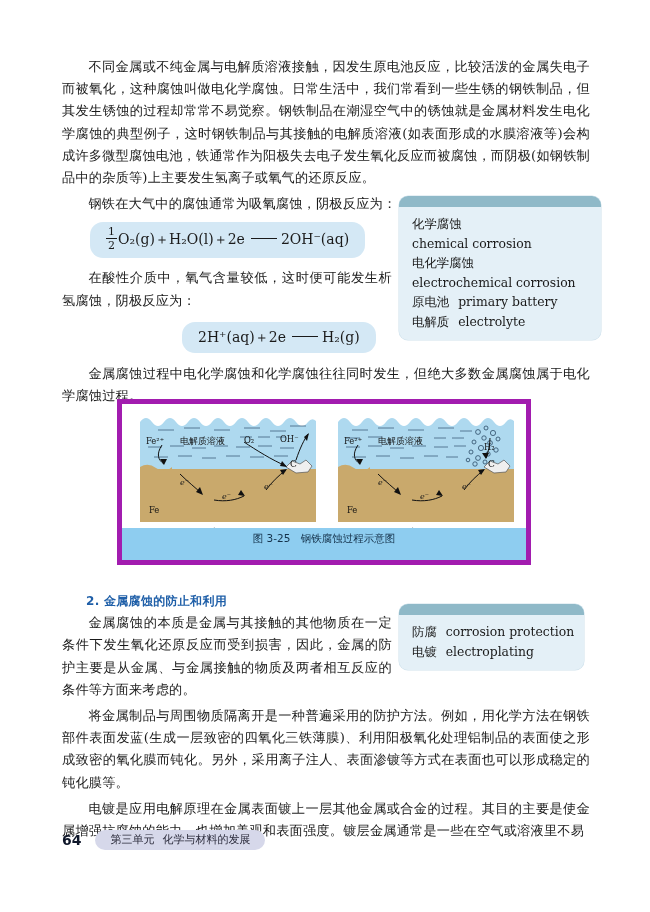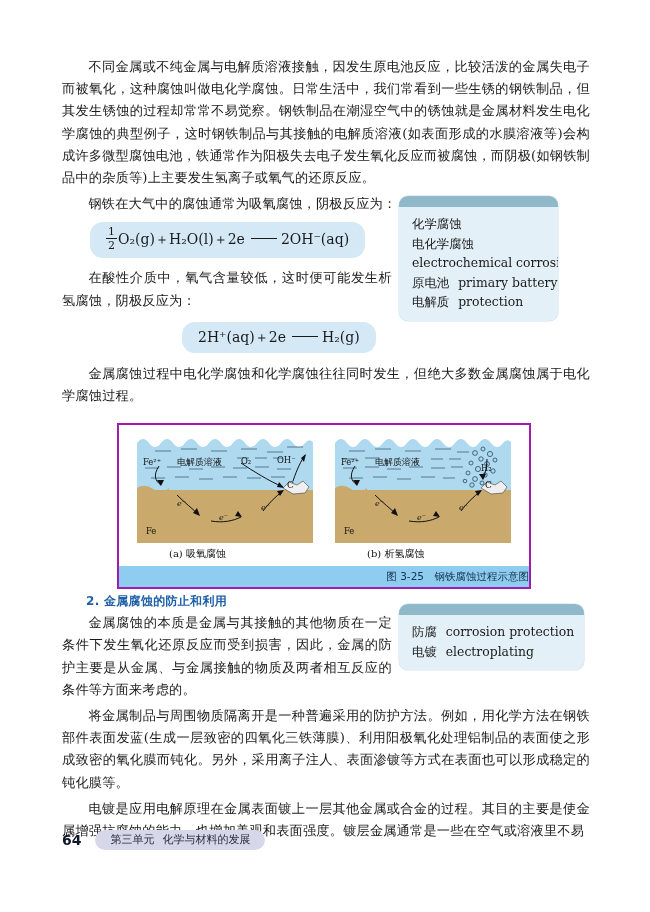--- a/index.html
+++ b/index.html
@@ -96,45 +96,44 @@
   .glossary .gline {
     font-size: 12.4px;
     line-height: 19.5px;
     white-space: nowrap;
     color: #1a1a1a;
   }
   .glossary .gline .cn { font-family: "DejaVu Serif","Liberation Serif",serif; }
   .glossary .gline .en { font-family: "DejaVu Serif","Liberation Serif",serif; }
   .glossary .gline .sp { display:inline-block; width: 9px; }
 
-  #glossary-1 { left: 399px; top: 196px; width: 159px; }
+  #glossary-1 { left: 399px; top: 196px; width: 202px; }
   #glossary-2 { left: 399px; top: 604px; width: 185px; }
 
   
   h3.section-heading {
     margin: 10px 0 2px 0;
     font-size: 12px;
     font-weight: bold;
     color: #1f5fa8;
     text-indent: 2em;
     font-family: "DejaVu Sans","Liberation Sans",sans-serif;
     letter-spacing: 0.3px;
   }
 
   
   .figure {
     position: absolute;
     left: 117px;
     top: 399px;
     width: 414px;
     height: 166px;
-    border: 2px solid #a21caf;
+    border: 5px solid #a21caf;
     background: #ffffff;
     box-sizing: border-box;
-    margin-top: 24px;
   }
   .fig-row {
     position: absolute;
     left: 0; top: 8px;
     width: 100%;
     height: 112px;
   }
   .panel {
     position: absolute;
     top: 0;
@@ -171,23 +170,23 @@
     font-size: 10px;
     font-family: "DejaVu Serif","Liberation Serif",serif;
     color: #111;
   }
   #cap-a { left: 50px; }
   #cap-b { left: 248px; }
   .fig-caption-bar {
     position: absolute;
     left: 0; bottom: 0;
     width: 100%;
-    height: 21px;
+    height: 32px;
     background: #8ecdf0;
-    text-align: right;
+    text-align: center;
     line-height: 21px;
     font-size: 10.5px;
     font-family: "DejaVu Sans","Liberation Sans",sans-serif;
     color: #14314a;
     box-sizing: border-box;
   }
 
   
   .footer {
     position: absolute;
@@ -256,24 +255,25 @@
     <p class="body-text">将金属制品与周围物质隔离开是一种普遍采用的防护方法。例如，用化学方法在钢铁部件表面发蓝(生成一层致密的四氧化三铁薄膜)、利用阳极氧化处理铝制品的表面使之形成致密的氧化膜而钝化。另外，采用离子注人、表面渗镀等方式在表面也可以形成稳定的钝化膜等。</p>
 
     <p class="body-text">电镀是应用电解原理在金属表面镀上一层其他金属或合金的过程。其目的主要是使金属增强抗腐蚀的能力，也增加美观和表面强度。镀层金属通常是一些在空气或溶液里不易</p>
 
   </div>
 
   <div class="glossary" id="glossary-1">
     <div class="gbar"></div>
     <div class="gbody">
       <div class="gline"><span class="cn">化学腐蚀</span></div>
+      <div class="gline"><span class="en">chemical corrosion</span></div>
       <div class="gline"><span class="cn">电化学腐蚀</span></div>
       <div class="gline"><span class="en">electrochemical corrosion</span></div>
       <div class="gline"><span class="cn">原电池</span><span class="sp"></span><span class="en">primary battery</span></div>
-      <div class="gline"><span class="cn">电解质</span><span class="sp"></span><span class="en">protection</span></div>
+      <div class="gline"><span class="cn">电解质</span><span class="sp"></span><span class="en">electrolyte</span></div>
     </div>
   </div>
 
   <div class="glossary" id="glossary-2">
     <div class="gbar"></div>
     <div class="gbody">
       <div class="gline"><span class="cn">防腐</span><span class="sp"></span><span class="en">corrosion protection</span></div>
       <div class="gline"><span class="cn">电镀</span><span class="sp"></span><span class="en">electroplating</span></div>
     </div>
   </div>

